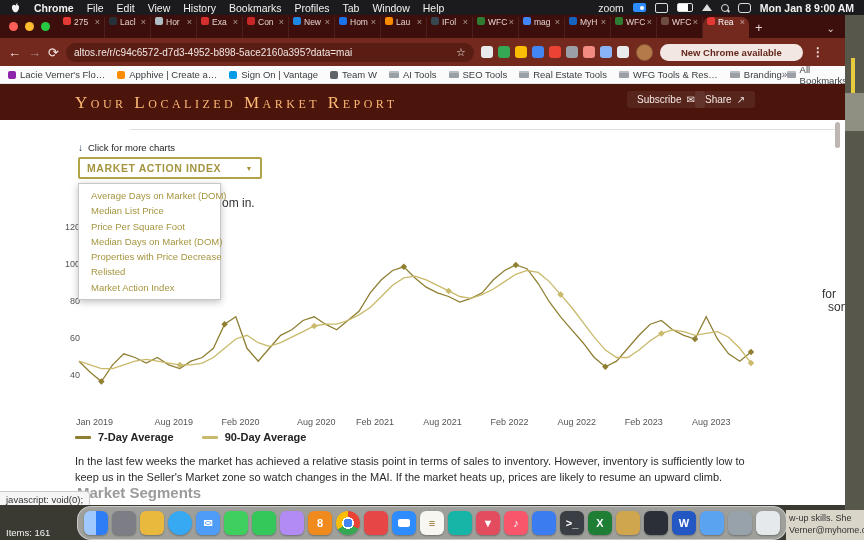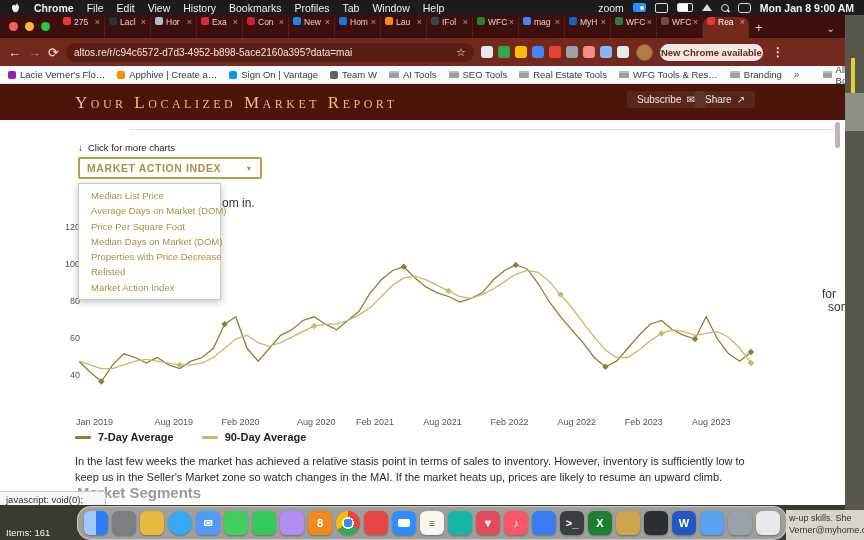--- a/index.html
+++ b/index.html
@@ -43,25 +43,25 @@
   .nav-btn{color:#f2e7e4;font-size:13px}
   .nav-btn.dim{color:#b08a82}
   #address-bar{width:408px;height:19px;background:#5a1d14;border-radius:10px;display:flex;align-items:center;
     padding:0 8px;box-sizing:border-box;color:#f1e6e3;font-size:10px;gap:6px}
   #address-url{white-space:nowrap;overflow:hidden;flex:1 1 auto}
   #address-star{color:#e8d9d5;font-size:11px}
   #extensions{display:flex;gap:5px;align-items:center}
   .ext{width:12px;height:12px;border-radius:3px}
   #avatar{width:15px;height:15px;border-radius:50%;background:#b57a4a;border:1px solid #8a5a33}
   #update-pill{background:#f3e7e3;color:#64261a;font-size:9.5px;font-weight:bold;
-    padding:3px 1px;border-radius:10px;white-space:nowrap}
+    padding:3px 21px;border-radius:10px;white-space:nowrap}
   #kebab{color:#f2e7e4;font-size:12px;font-weight:bold;padding:0 2px}
 
   #bookmarks-bar{left:0;top:66px;width:845px;height:18px;background:#fbfbfb;border-bottom:1px solid #e4e4e4;
-    display:flex;align-items:center;padding:0 8px;box-sizing:border-box;gap:12px;font-size:9.5px;color:#3c4043}
+    display:flex;align-items:center;padding:0 8px;box-sizing:border-box;font-size:9.5px;color:#3c4043}
   .bm{display:flex;align-items:center;gap:4px;white-space:nowrap}
   .bmfav{width:8px;height:8px;border-radius:2px}
   .folder-icon{width:10px;height:7px;background:linear-gradient(#b8bcc2 0 2px,#9aa0a6 2px);border-radius:1px}
   #bm-overflow{margin-left:auto;color:#5f6368;font-size:10px}
   #bm-divider{width:1px;height:11px;background:#d0d0d0}
   #all-bookmarks{display:flex;align-items:center;gap:4px}
 
   
   #page-header{left:0;top:84px;width:845px;height:36px;background:#4b150b}
   #page-title{position:absolute;left:75px;top:9px;color:#fdba74;font-family:"Liberation Serif",serif;
@@ -98,21 +98,21 @@
   #legend{position:absolute;left:75px;top:311px;width:764px;display:flex;gap:28px;align-items:center}
   .legend-item{display:flex;gap:7px;align-items:center;font-size:11px;font-weight:600;color:#222}
   .dash{width:16px;height:3px;border-radius:1px}
 
   #summary-paragraph{position:absolute;left:75px;top:334px;width:696px;font-size:11px;
     color:#2b2b2b;line-height:1.45}
   #section-heading{position:absolute;left:77px;top:364px;font-size:15px;font-weight:bold;color:#9b9b9b}
 
   #scroll-thumb{position:absolute;right:5px;top:2px;width:5px;height:26px;border-radius:3px;background:#bdb6b2}
   #status-bubble{position:absolute;left:0;top:371px;background:#f5f5f5;border:1px solid #c9c9c9;border-left:none;
-    border-bottom:none;font-size:9.5px;color:#333;padding:2px 22px 2px 6px;border-top-right-radius:4px}
+    border-bottom:none;font-size:9.5px;color:#333;padding:2px 6px 2px 6px;border-top-right-radius:4px}
 
   
   #sliver{left:845px;top:15px;width:19px;height:525px;background:#57574c}
   #sliver-yellow{left:851px;top:58px;width:4px;height:36px;background:#e6cb3c}
   #sliver-light{left:845px;top:93px;width:19px;height:38px;background:#8f8f82}
   #items-count{left:6px;top:527px;color:#f4f4f4;font-size:9.5px}
   #note-patch{left:786px;top:510px;width:78px;height:30px;background:#d9d5c9;z-index:6;
     font-size:9px;color:#333;padding:2px 3px;box-sizing:border-box;line-height:12px;white-space:nowrap;overflow:hidden}
 
   
@@ -339,22 +339,22 @@
     <span class="dl-arrow">↓</span>
     <span>Click for more charts</span>
   </div>
 
   <div id="chart-select">
     <span>Market Action Index</span>
     <span class="caret">▼</span>
   </div>
 
   <div id="dropdown-menu">
+      <div class="dd-item">Average Days on Market (DOM)</div>
       <div class="dd-item">Median List Price</div>
-      <div class="dd-item">Average Days on Market (DOM)</div>
       <div class="dd-item">Price Per Square Foot</div>
       <div class="dd-item">Median Days on Market (DOM)</div>
       <div class="dd-item">Properties with Price Decrease</div>
       <div class="dd-item">Relisted</div>
       <div class="dd-item">Market Action Index</div>
     </div>
 
   <span id="frag-zoom" class="frag">om in.</span>
   <span id="frag-right1" class="frag">for</span>
   <span id="frag-right2" class="frag">son is</span>

